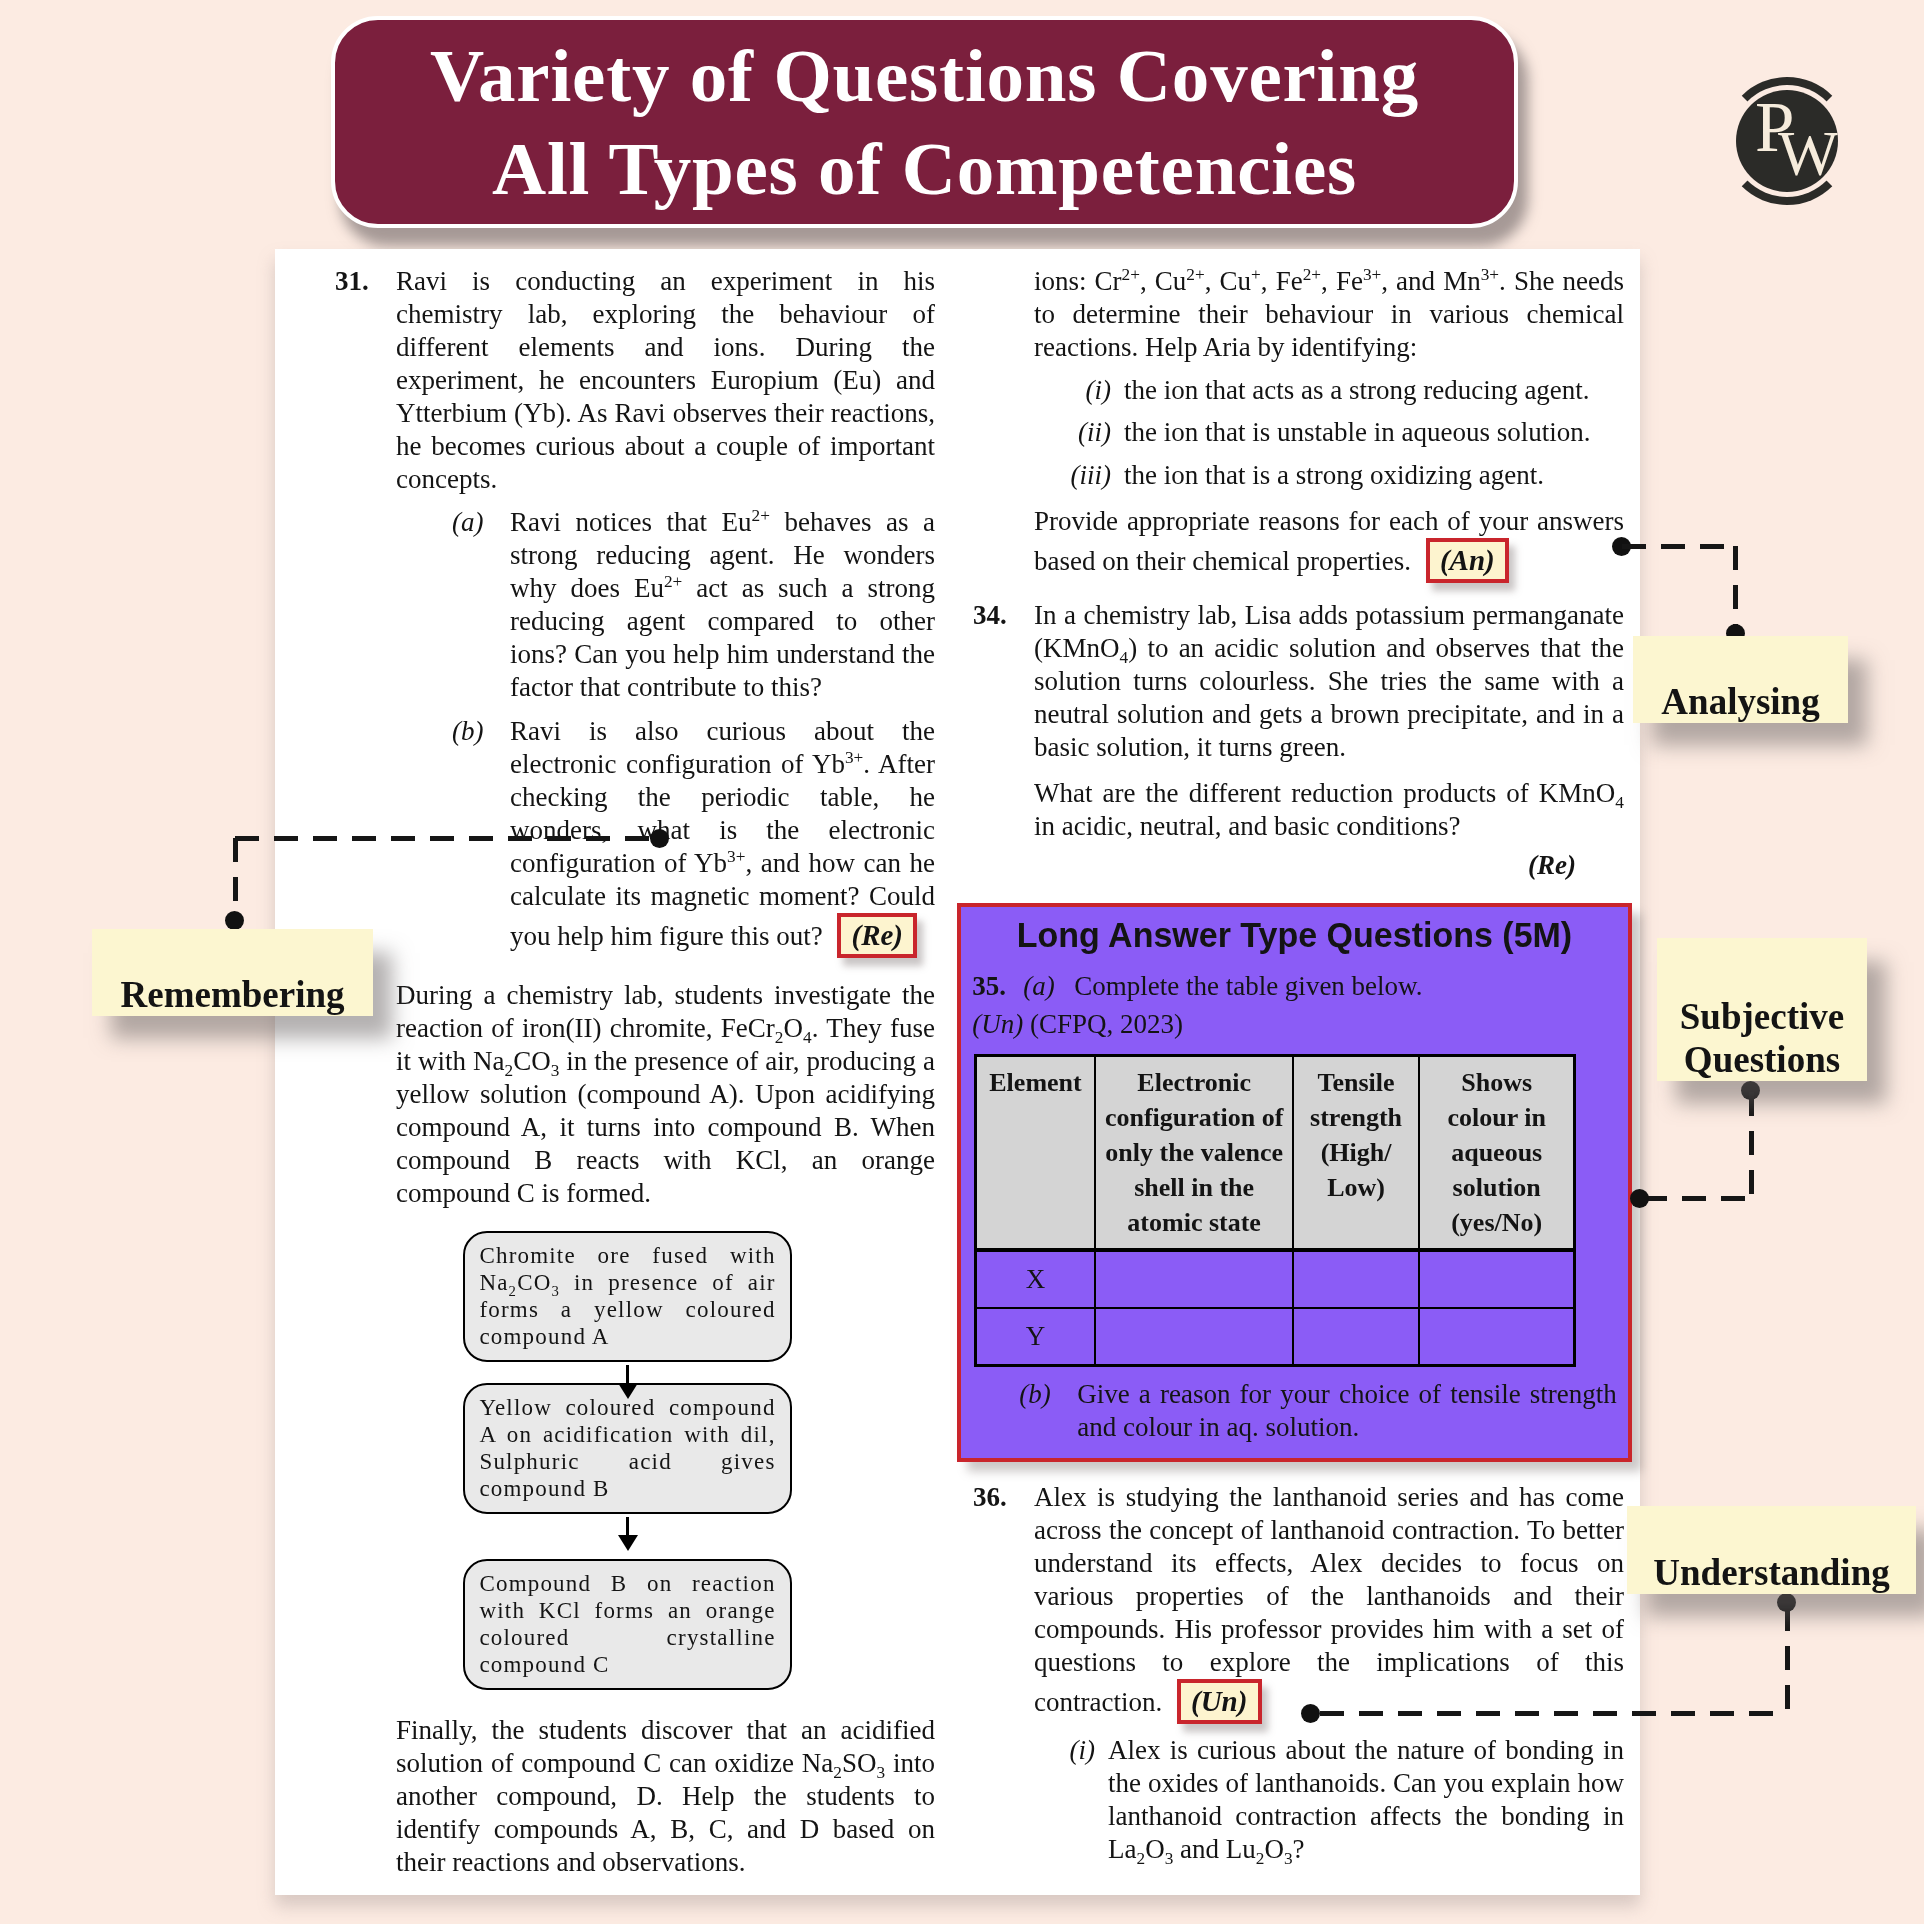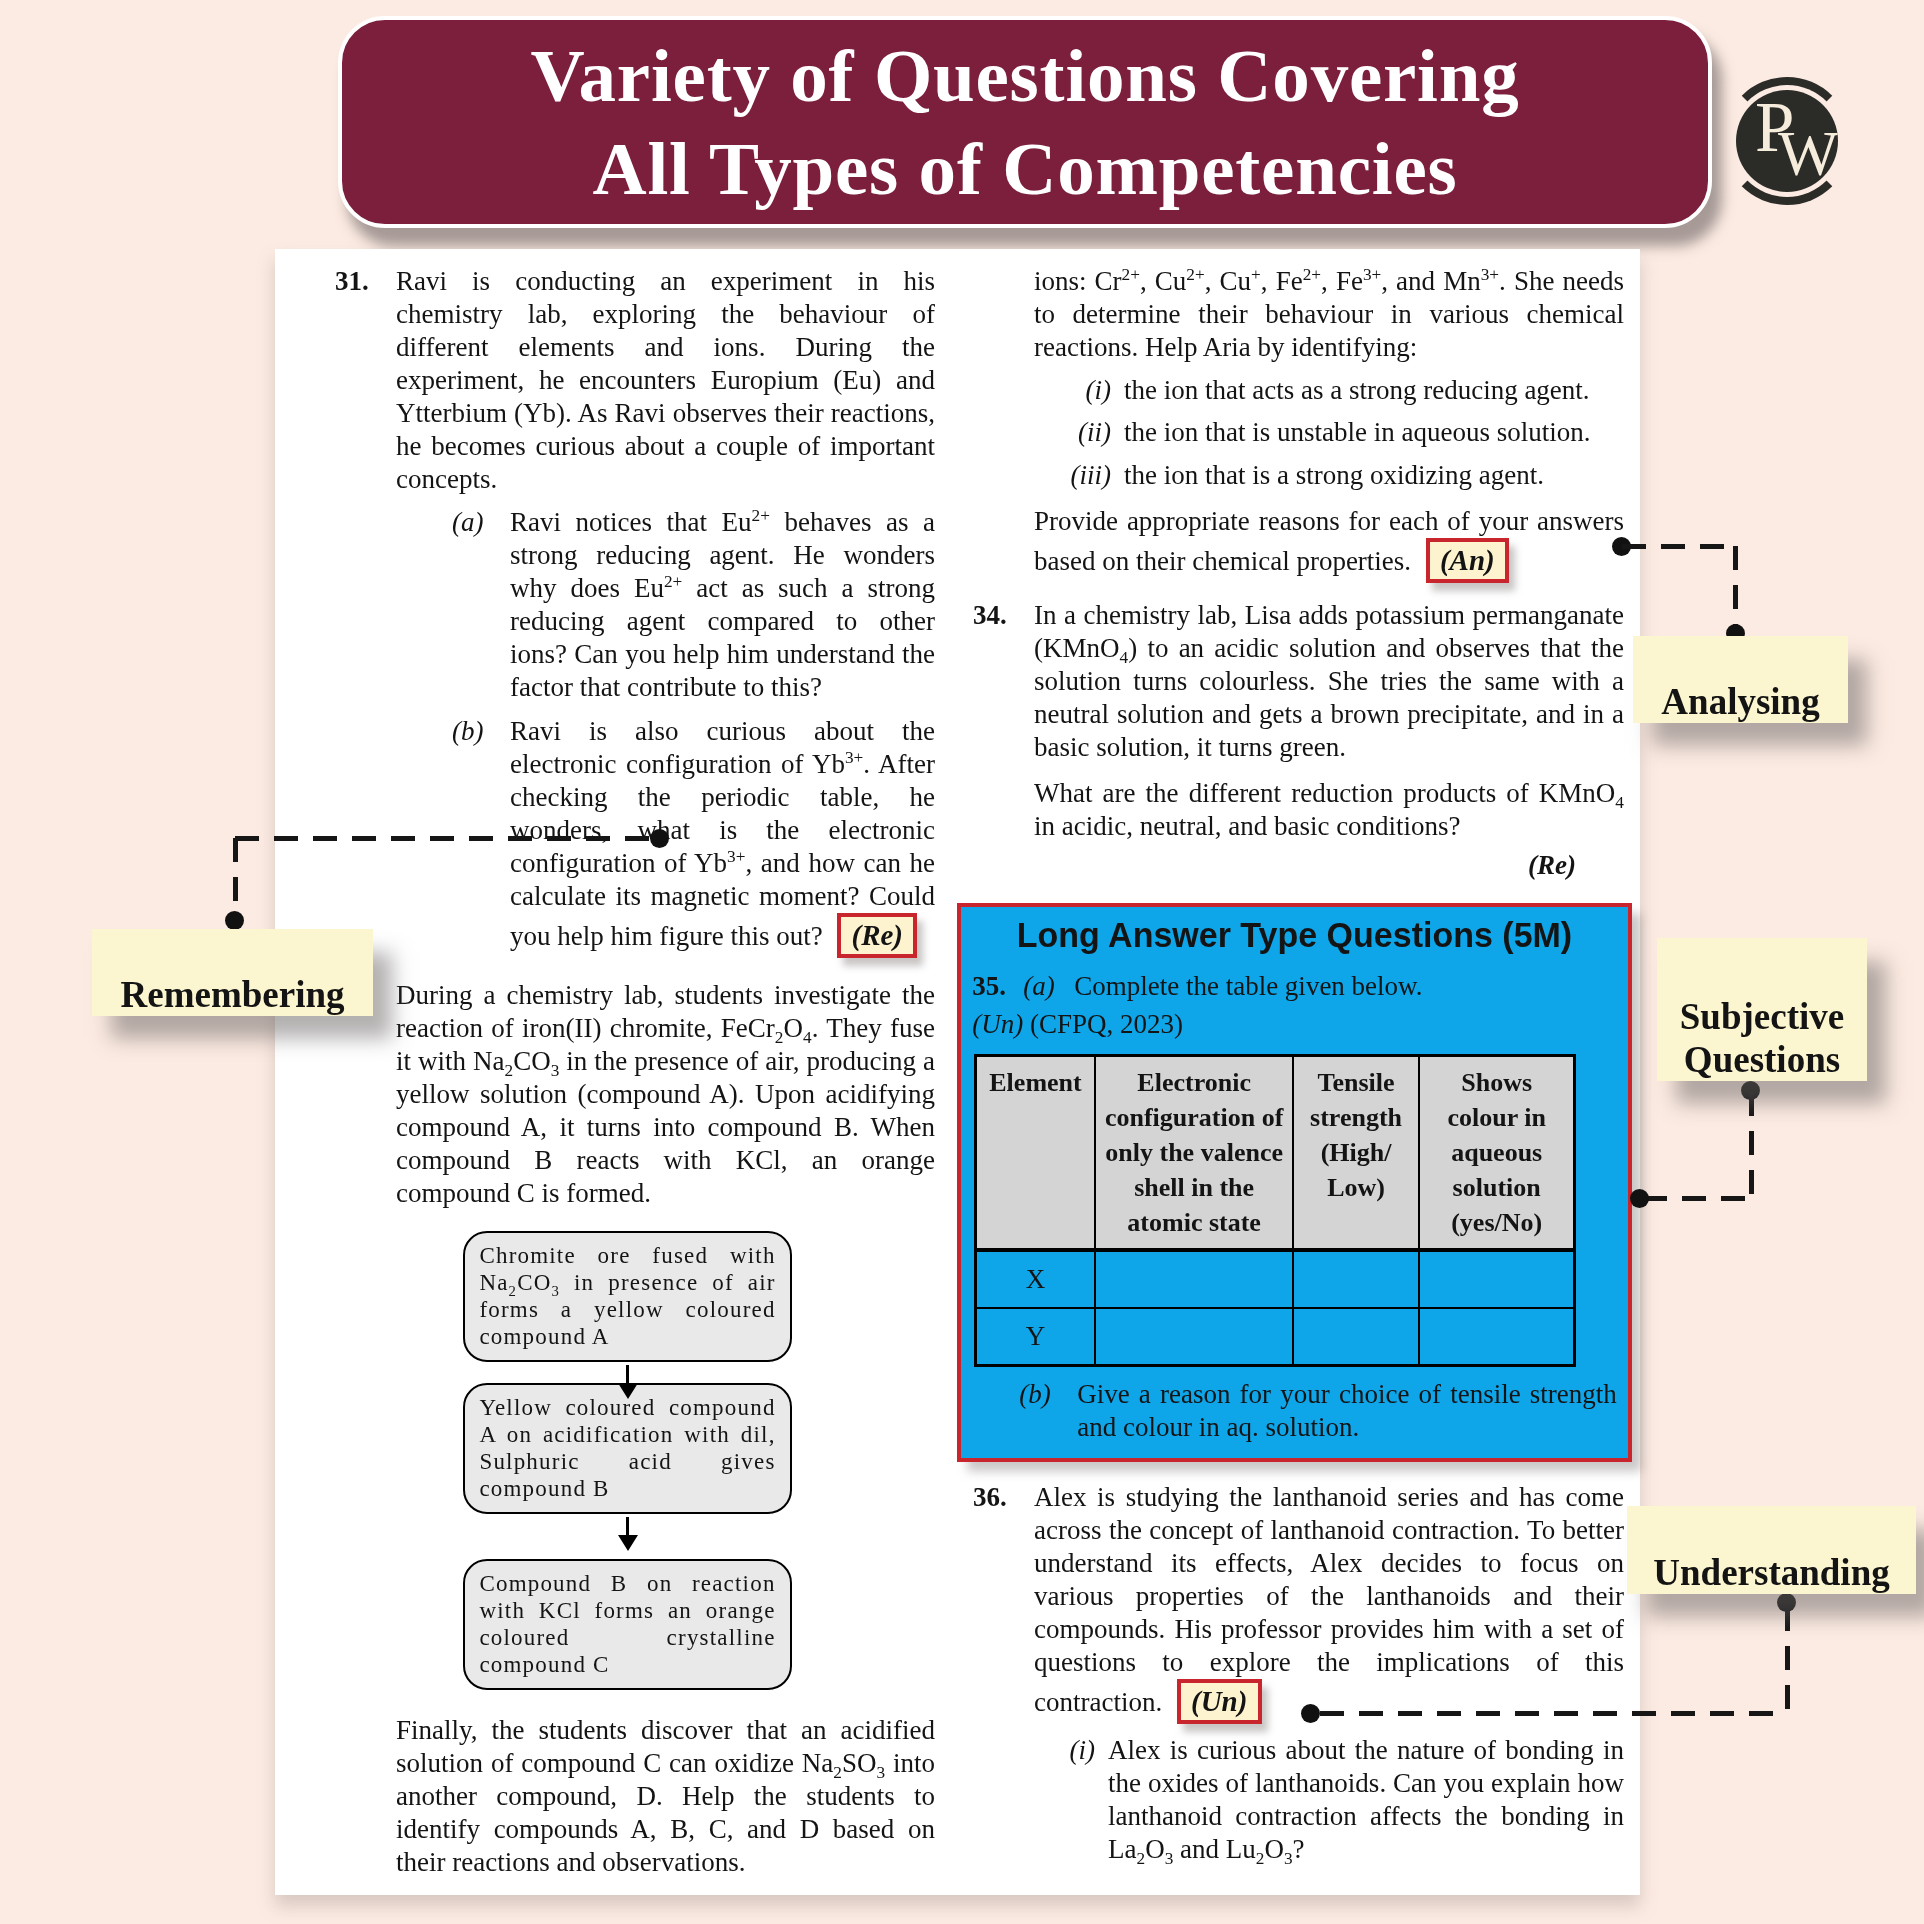--- a/index.html
+++ b/index.html
@@ -1,21 +1,21 @@
 <!DOCTYPE html>
 <html style="font-size:13px"><head>
 <meta charset="utf-8">
 <style>
   html,body{margin:0;padding:0;}
   body{width:1925px;height:1925px;background:#fcebe2;position:relative;overflow:hidden;
        font-family:"Liberation Serif","DejaVu Serif",serif;color:#141414;}
   .abs{position:absolute;}
   sup,sub{font-size:64%;line-height:0;}
   
-  .banner{left:338px;top:16px;width:1374px;height:212px;background:#7b1f3d;
+  .banner{left:331px;top:16px;width:1187px;height:212px;background:#7b1f3d;
           border:4.8px solid #ffffff;border-radius:47px;box-sizing:border-box;
           box-shadow:9.6px 17.6px 13px rgba(95,85,88,.55);
           display:flex;flex-direction:column;justify-content:center;align-items:center;}
   .banner div{color:#ffffff;font-weight:bold;font-size:75px;line-height:93px;letter-spacing:0.8px;}
   
   .pw{left:1723px;top:77px;width:128px;height:128px;}
   .pw .ring{position:absolute;inset:0;border-radius:50%;border:8.8px solid #2b2b28;
             border-left-color:transparent;border-right-color:transparent;box-sizing:border-box;}
   .pw .disc{position:absolute;inset:13px;background:#2b2b28;border-radius:50%;overflow:hidden;}
   .pw .disc span{position:absolute;color:#f6ecdc;font-family:"Liberation Serif",serif;}
@@ -43,21 +43,21 @@
   .plain-tag{display:block;text-align:right;font-weight:bold;font-style:italic;padding-right:48px;margin-top:6.4px;}
   
   .flow{margin:21px 0 3.2px 67px;width:329px;}
   .fbox{border:2.4px solid #000;border-radius:24px;background:#e9e9e9;padding:9.6px 14.4px;
         font-size:23px;line-height:27px;letter-spacing:1.2px;text-align:justify;}
   .farrow{width:3.2px;height:17.6px;background:#000;margin:3.2px auto 0;position:relative;}
   .farrow::after{content:'';position:absolute;left:50%;top:100%;transform:translateX(-50%);
         border:10.4px solid transparent;border-top:16px solid #000;border-bottom:0;}
   
   .longbox{margin:21px 0 0 -16px;width:675px;box-sizing:border-box;border:4.8px solid #c9252c;
-           background:#0ea5e9;padding:6.4px 11.2px 14.4px 11.2px;box-shadow:9.6px 9.6px 9.6px rgba(125,115,115,.4);}
+           background:#8b5cf6;padding:6.4px 11.2px 14.4px 11.2px;box-shadow:9.6px 9.6px 9.6px rgba(125,115,115,.4);}
   .lhead{font-family:"Liberation Sans","DejaVu Sans",sans-serif;font-weight:bold;font-size:34px;
          text-align:center;margin:4.8px 0 8px 0;letter-spacing:0px;transform:scaleY(1.05);}
   .q35{display:flex;margin-top:19px;align-items:flex-end;}
   .q35 .qnum{flex:0 0 51px;}
   .q35 .sublabel{flex:0 0 51px;}
   .credit{padding-right:71px;font-weight:normal;margin-top:4.8px;}
   .credit i{font-style:italic;}
   .notel{margin-top:11.2px;padding-left:37px;}
   table.ltab{border-collapse:collapse;border:3.2px solid #000;margin:13px 37px 6.4px 1.6px;width:calc(100% - 42px);}
   .ltab th{background:#d4d4d4;border:2.4px solid #000;border-bottom:4px solid #000;

